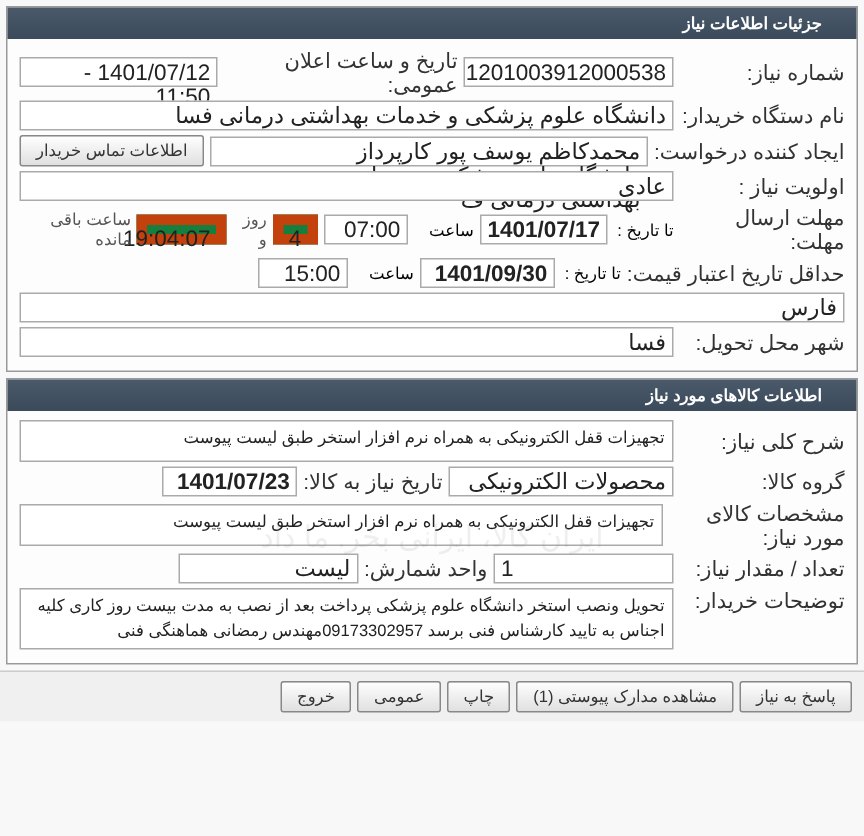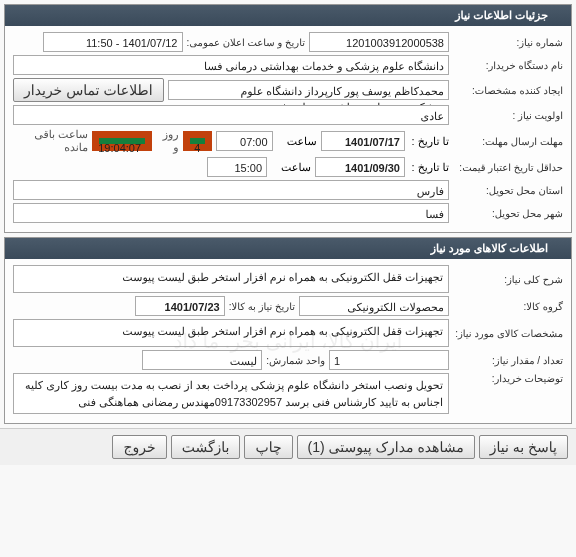--- a/index.html
+++ b/index.html
@@ -40,28 +40,28 @@
   display: flex;
   align-items: center;
   margin-bottom: 3px;
   gap: 4px;
   flex-wrap: nowrap;
 }
 .label {
   color: #333;
   min-width: 110px;
   text-align: right;
-  font-size: 10px;
+  font-size: 14px;
 }
 .label-sm { min-width: 40px; }
 .field {
   background: #fff;
   border: 1px solid #aaa;
   padding: 2px 4px;
-  font-size: 11px;
+  font-size: 15px;
   color: #222;
   height: 20px;
   line-height: 16px;
 }
 .field-sm { width: 90px; font-weight: bold; }
 .field-md { width: 140px; }
 .field-lg { flex: 1; padding-left: 44px; }
 .field-xs { width: 60px; }
 .field-xxs { width: 30px; text-align: center; }
 .highlight {
@@ -84,21 +84,21 @@
   padding: 6px 8px;
   justify-content: flex-start;
   background: #f0f0f0;
   border-top: 1px solid #ccc;
 }
 .btn {
   background: linear-gradient(to bottom, #fefefe, #e0e0e0);
   border: 1px solid #888;
   border-radius: 2px;
   padding: 3px 10px;
-  font-size: 14px;
+  font-size: 11px;
   cursor: pointer;
   color: #333;
   text-align: right;
 }
 .remaining { color: #555; font-size: 11px; }
 </style>
 </head>
 <body>
 
 <div class="panel">
@@ -111,21 +111,21 @@
       <span class="label" style="min-width:auto">تاریخ و ساعت اعلان عمومی:</span>
       <span class="field field-md">1401/07/12 - 11:50</span>
     </div>
 
     <div class="row">
       <span class="label">نام دستگاه خریدار:</span>
       <span class="field field-lg">دانشگاه علوم پزشکی و خدمات بهداشتی درمانی فسا</span>
     </div>
 
     <div class="row">
-      <span class="label">ایجاد کننده مشخصات:</span>
+      <span class="label">ایجاد کننده درخواست:</span>
       <span class="field field-lg">محمدکاظم یوسف پور کارپرداز دانشگاه علوم پزشکی و خدمات بهداشتی درمانی ف</span>
       <button class="btn">اطلاعات تماس خریدار</button>
     </div>
 
     <div class="row">
       <span class="label">اولویت نیاز :</span>
       <span class="field field-lg">عادی</span>
     </div>
 
     <div class="row">
@@ -142,21 +142,20 @@
 
     <div class="row">
       <span class="label">حداقل تاریخ اعتبار قیمت:</span>
       <span class="label-sm">تا تاریخ :</span>
       <span class="field field-sm">1401/09/30</span>
       <span class="label-sm">ساعت</span>
       <span class="field field-xs">15:00</span>
     </div>
 
     <div class="row">
-      <span class="label">استان محل تحویل:</span>
       <span class="field field-lg">فارس</span>
     </div>
 
     <div class="row">
       <span class="label">شهر محل تحویل:</span>
       <span class="field field-lg">فسا</span>
     </div>
 
   </div>
 </div>
@@ -195,15 +194,15 @@
       <div class="textarea">تحویل ونصب استخر دانشگاه علوم پزشکی پرداخت بعد از نصب به مدت بیست روز کاری کلیه اجناس به تایید کارشناس فنی برسد 09173302957مهندس رمضانی هماهنگی فنی</div>
     </div>
 
   </div>
 </div>
 
 <div class="button-bar">
   <button class="btn">پاسخ به نیاز</button>
   <button class="btn">مشاهده مدارک پیوستی (1)</button>
   <button class="btn">چاپ</button>
-  <button class="btn">بازگشت</button>
+  <button class="btn">عمومی</button>
   <button class="btn">خروج</button>
 </div>
 
 </body></html>

